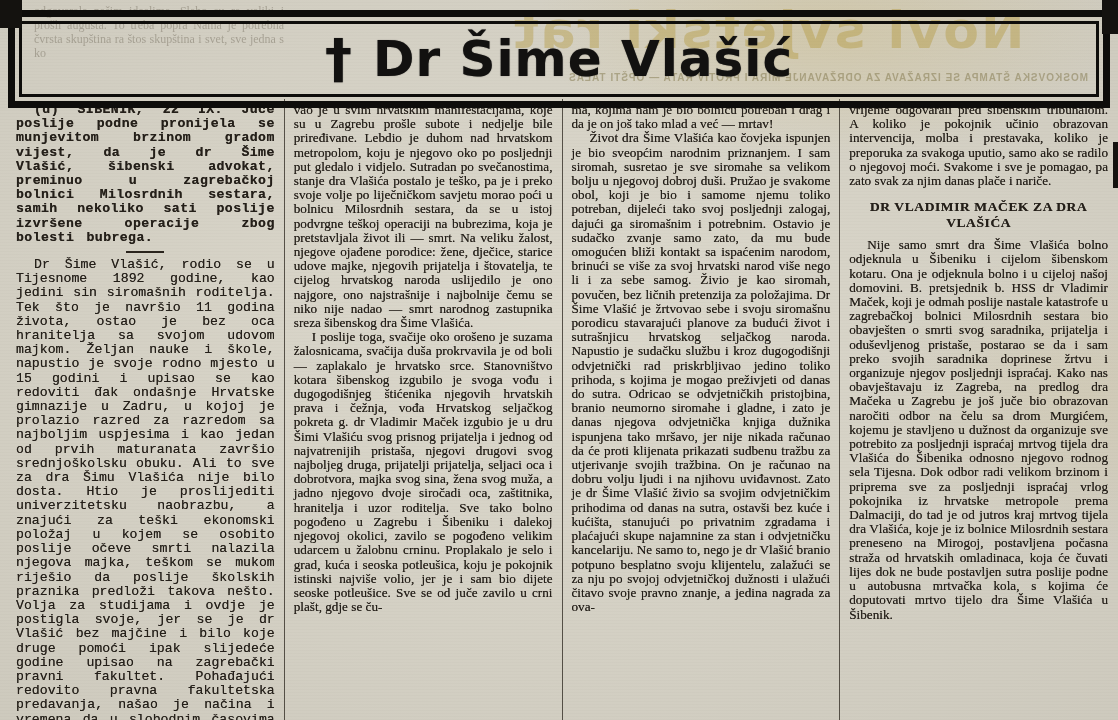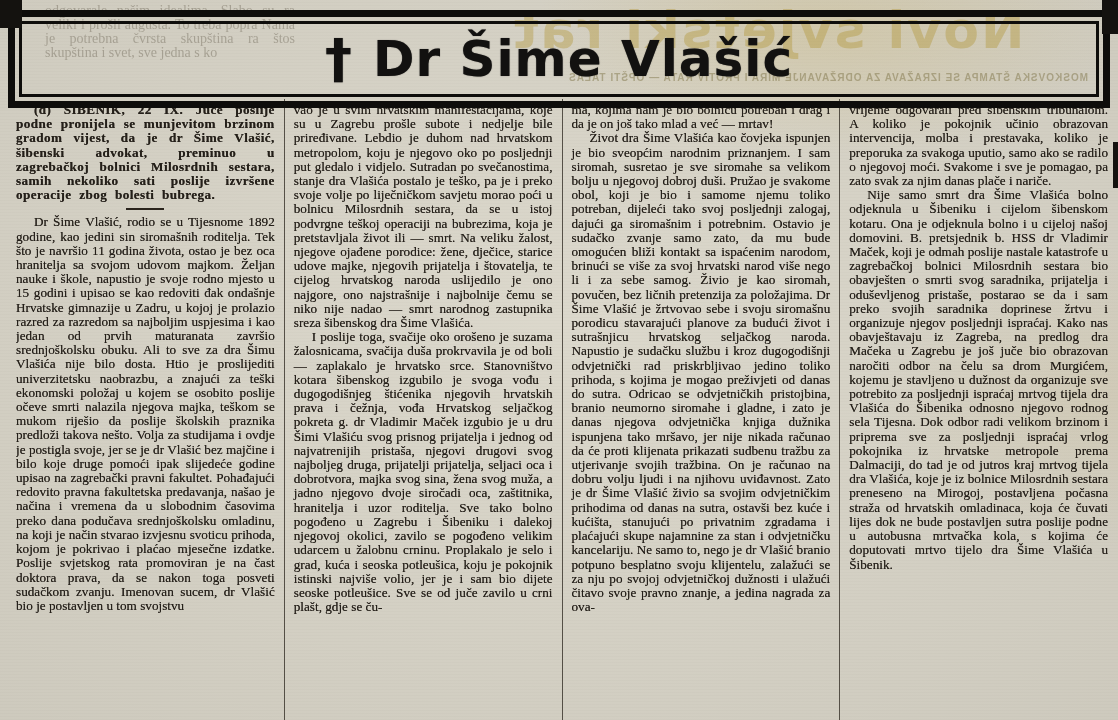--- a/index.html
+++ b/index.html
@@ -25,21 +25,21 @@
     font-family:"DejaVu Sans", sans-serif;font-weight:bold;font-size:52px;
     color:rgba(175,146,48,0.38);transform:scaleX(-1);letter-spacing:2px;
     white-space:nowrap;z-index:0;
   }
   .bleed-subline{
     top:72px;right:10px;width:560px;text-align:center;
     font-family:"Liberation Sans", sans-serif;font-weight:bold;font-size:10px;
     color:rgba(120,108,62,0.45);transform:scaleX(-1);letter-spacing:1px;z-index:0;
   }
   .bleed-left{
-    top:4px;left:45px;width:250px;font-size:14px;line-height:14px;
+    top:4px;left:34px;width:250px;font-size:12px;line-height:14px;
     color:rgba(95,88,70,0.38);z-index:0;text-align:justify;
   }
   
   .masthead{
     position:absolute;left:8px;right:8px;top:10px;height:84px;
     border:7px solid #0e0d0b;z-index:2;background:transparent;
   }
   .masthead-inner{
     position:absolute;left:4px;right:4px;top:4px;bottom:4px;
     border:3px solid #0e0d0b;display:flex;align-items:center;justify-content:center;
@@ -58,21 +58,21 @@
   
   .columns{
     position:absolute;left:16px;right:10px;top:101px;bottom:0;
     display:flex;z-index:1;
   }
   .col{
     flex:1 1 0;overflow:hidden;padding:2px 9px 0 9px;
     text-align:justify;font-size:13.2px;line-height:14.2px;
     color:#241f19;text-shadow:0 0 0.4px rgba(36,31,25,0.75);
   }
-  .col:first-child{padding-left:0;}
+  .col:first-child{padding-left:0;font-family:Liberation Mono, monospace;}
   .col:last-child{padding-right:0;}
   .vrule{width:1px;background:rgba(42,36,28,0.75);margin-top:-2px;}
   .col p{margin:0;}
   .col p.indent{text-indent:18px;}
   .col p.lead{
     font-weight:bold;word-spacing:4px;letter-spacing:0.4px;text-indent:18px;
   }
   .para-divider{
     width:38px;height:2px;background:#2a241d;margin:6px auto 5px auto;
   }
@@ -122,17 +122,18 @@
 
     <section class="col">
       <p>ma, kojima nam je bio bolnicu potreban i drag i da je on još tako mlad a već — mrtav!</p>
       <p class="indent">Život dra Šime Vlašića kao čovjeka ispunjen je bio sveopćim narodnim priznanjem. I sam siromah, susretao je sve siromahe sa velikom bolju u njegovoj dobroj duši. Pružao je svakome obol, koji je bio i samome njemu toliko potreban, dijeleći tako svoj posljednji zalogaj, dajući ga siromašnim i potrebnim. Ostavio je sudačko zvanje samo zato, da mu bude omogućen bliži kontakt sa ispaćenim narodom, brinući se više za svoj hrvatski narod više nego li i za sebe samog. Živio je kao siromah, povučen, bez ličnih pretenzija za položajima. Dr Šime Vlašić je žrtvovao sebe i svoju siromašnu porodicu stavarajući planove za budući život i sutrašnjicu hrvatskog seljačkog naroda. Napustio je sudačku službu i kroz dugogodišnji odvjetnički rad priskrbljivao jedino toliko prihoda, s kojima je mogao preživjeti od danas do sutra. Odricao se odvjetničkih pristojbina, branio neumorno siromahe i gladne, i zato je danas njegova odvjetnička knjiga dužnika ispunjena tako mršavo, jer nije nikada računao da će proti klijenata prikazati sudbenu tražbu za utjerivanje svojih tražbina. On je računao na dobru volju ljudi i na njihovu uviđavnost. Zato je dr Šime Vlašić živio sa svojim odvjetničkim prihodima od danas na sutra, ostavši bez kuće i kućišta, stanujući po privatnim zgradama i plaćajući skupe najamnine za stan i odvjetničku kancelariju. Ne samo to, nego je dr Vlašić branio potpuno besplatno svoju klijentelu, zalažući se za nju po svojoj odvjetničkoj dužnosti i ulažući čitavo svoje pravno znanje, a jedina nagrada za ova-</p>
     </section>
 
     <div class="vrule"></div>
 
     <section class="col">
       <p>vrijeme odgovarali pred šibenskim tribunalom. A koliko je pokojnik učinio obrazovan intervencija, molba i prestavaka, koliko je preporuka za svakoga uputio, samo ako se radilo o njegovoj moći. Svakome i sve je pomagao, pa zato svak za njim danas plače i nariče.</p>
+      <h2 class="subhead">DR VLADIMIR MAČEK ZA DRA VLAŠIĆA</h2>
       <p class="indent">Nije samo smrt dra Šime Vlašića bolno odjeknula u Šibeniku i cijelom šibenskom kotaru. Ona je odjeknula bolno i u cijeloj našoj domovini. B. pretsjednik b. HSS dr Vladimir Maček, koji je odmah poslije nastale katastrofe u zagrebačkoj bolnici Milosrdnih sestara bio obavješten o smrti svog saradnika, prijatelja i oduševljenog pristaše, postarao se da i sam preko svojih saradnika doprinese žrtvu i organizuje njegov posljednji ispraćaj. Kako nas obavještavaju iz Zagreba, na predlog dra Mačeka u Zagrebu je još juče bio obrazovan naročiti odbor na čelu sa drom Murgićem, kojemu je stavljeno u dužnost da organizuje sve potrebito za posljednji ispraćaj mrtvog tijela dra Vlašića do Šibenika odnosno njegovo rodnog sela Tijesna. Dok odbor radi velikom brzinom i priprema sve za posljednji ispraćaj vrlog pokojnika iz hrvatske metropole prema Dalmaciji, do tad je od jutros kraj mrtvog tijela dra Vlašića, koje je iz bolnice Milosrdnih sestara preneseno na Mirogoj, postavljena počasna straža od hrvatskih omladinaca, koja će čuvati lijes dok ne bude postavljen sutra poslije podne u autobusna mrtvačka kola, s kojima će doputovati mrtvo tijelo dra Šime Vlašića u Šibenik.</p>
     </section>
 
   </div>
 </div>
 
 </body></html>

